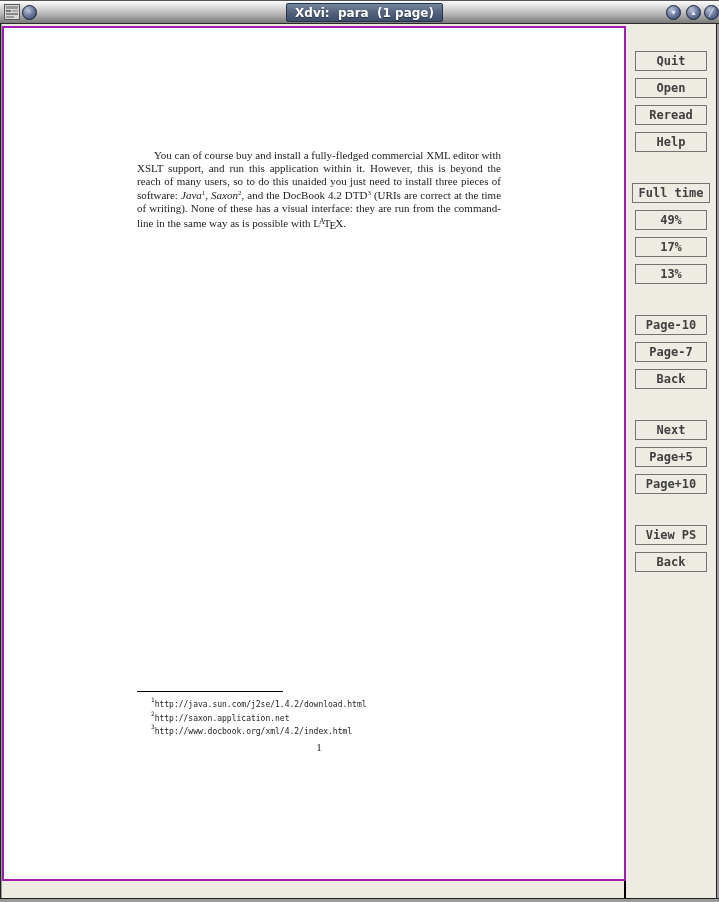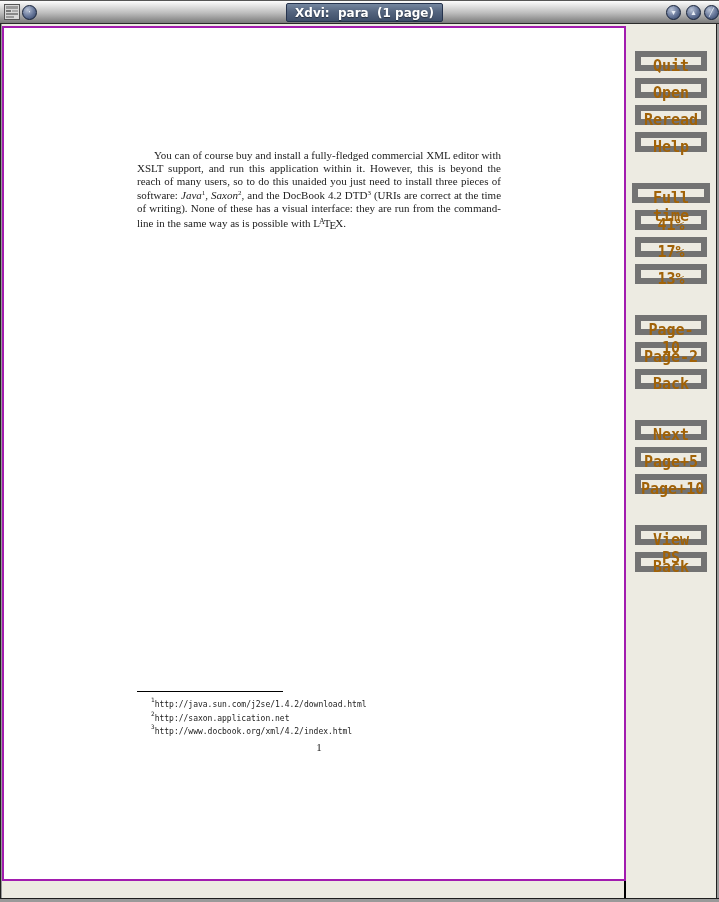--- a/index.html
+++ b/index.html
@@ -69,22 +69,22 @@
     position:absolute; left:2px; top:880px; width:624px; height:18px;
     background:#edebe2; border-right:2px solid #000;
     font-family:"DejaVu Sans Mono", monospace; font-weight:bold; font-size:13px;
     line-height:17px; color:#000; padding-left:5px; white-space:pre; overflow:hidden;
   }
 
   
   .sidebar { position:absolute; left:626px; top:25px; width:90px; height:873px; background:#edebe2; }
   .sbtn {
     display:block; width:72px; height:20px; margin:7px 0 0 9px;
-    border:6px solid #737373; background:#edebe2; color:#a16207;
-    font-family:"DejaVu Sans Mono", monospace; font-weight:bold; font-size:15px;
+    border:1px solid #737373; background:#edebe2; color:#404040;
+    font-family:"DejaVu Sans Mono", monospace; font-weight:bold; font-size:12px;
     line-height:18px; text-align:center; cursor:default; padding:0;
   }
   .sbtn.first { margin-top:25px; }
   .sbtn.gap   { margin-top:31px; }
   .sbtn.wide  { width:78px; margin-left:6px; }
 </style>
 </head>
 <body>
 
 <div class="window">
@@ -123,25 +123,25 @@
   <div class="statusbar">
     
   </div>
 
   <div class="sidebar">
     <button class="sbtn first">Quit</button>
     <button class="sbtn">Open</button>
     <button class="sbtn">Reread</button>
     <button class="sbtn">Help</button>
     <button class="sbtn gap wide">Full time</button>
-    <button class="sbtn">41%</button>
+    <button class="sbtn">49%</button>
     <button class="sbtn">17%</button>
     <button class="sbtn">13%</button>
     <button class="sbtn gap">Page-10</button>
-    <button class="sbtn">Page-2</button>
+    <button class="sbtn">Page-7</button>
     <button class="sbtn">Back</button>
     <button class="sbtn gap">Next</button>
     <button class="sbtn">Page+5</button>
     <button class="sbtn">Page+10</button>
     <button class="sbtn gap">View PS</button>
     <button class="sbtn">Back</button>
   </div>
 
   <div class="frame-left"></div>
   <div class="frame-right"></div>

